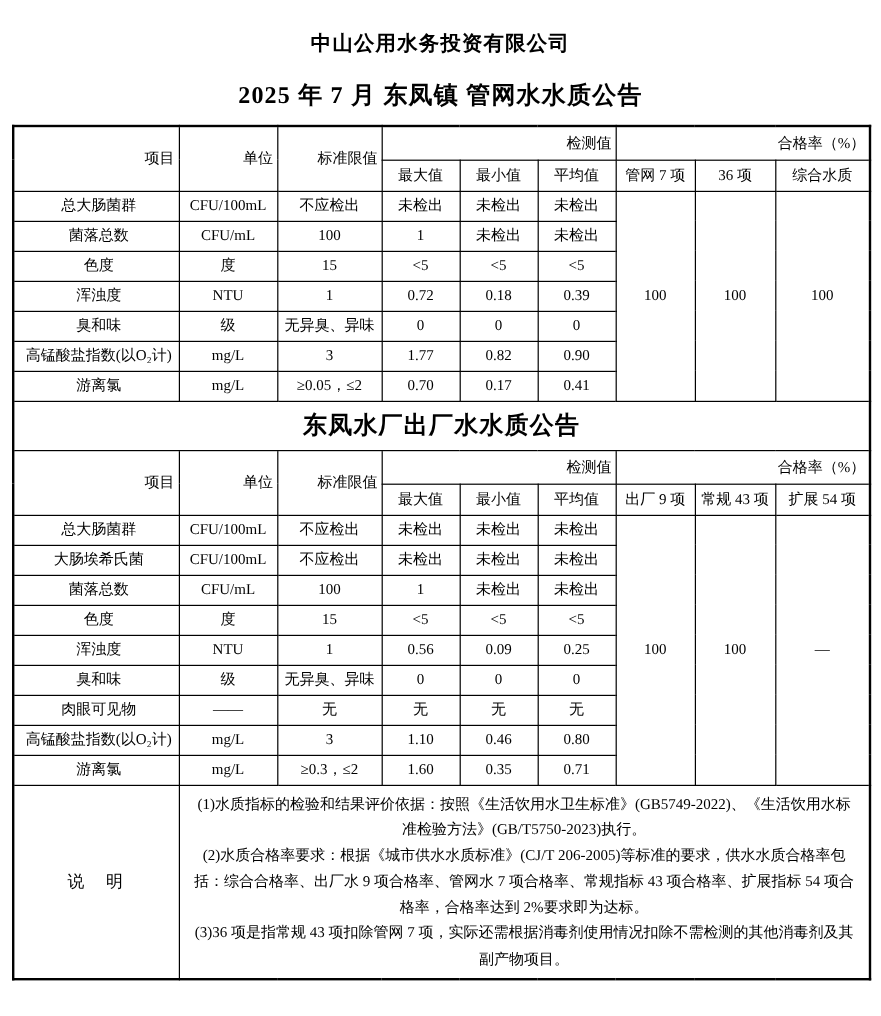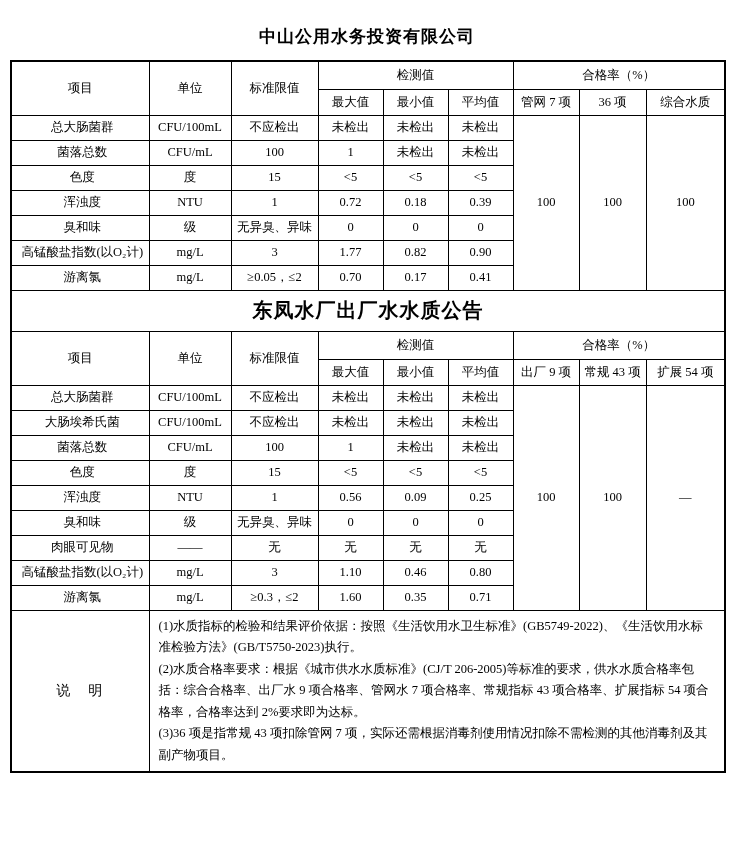--- a/index.html
+++ b/index.html
@@ -32,37 +32,37 @@
   .wq th, .wq td {
     border: 1px solid #000;
     font-size: 12.5px;
     font-weight: normal;
     text-align: center;
     vertical-align: middle;
     padding: 0 3px;
     overflow: hidden;
     white-space: nowrap;
   }
-  .wq tr.hrow1 th { height: 28px; }
+  .wq tr.hrow1 th { height: 28px; text-align: right; }
   .wq tr.hrow2 th { height: 26px; }
   .wq tr.data td { height: 25px; }
   .wq td.item { text-align: center; padding-left: 7px; }
   .wq td.band {
     height: 41px;
     font-size: 20px; font-weight: bold;
     letter-spacing: 1px;
     margin-left: 11px;
   }
   .wq td.notes-label {
     font-size: 14px;
     letter-spacing: 2px;
     margin-left: 45px;
   }
   .wq td.notes-text {
-    text-align: left;
+    text-align: center;
     vertical-align: middle;
     white-space: normal;
     padding: 5px 9px;
     height: 156px;
     font-size: 12.5px;
     line-height: 21.5px;
     font-family: Liberation Serif, serif;
   }
   .wq td.notes-text p { margin: 0; }
   
@@ -75,20 +75,21 @@
   col.c-p1    { width: 66px;  }
   col.c-p2    { width: 67px;  }
   col.c-p3    { width: 79px;  }
 </style>
 </head>
 <body>
 
 <div class="page">
 
   <h1 class="company-title">中山公用水务投资有限公司</h1>
+  <h2 class="report-title">2025 年 7 月  东凤镇 管网水水质公告</h2>
 
   <table class="wq">
     <colgroup>
       <col class="c-item">
         <col class="c-unit">
         <col class="c-limit">
       <col class="c-max">
         <col class="c-min">
         <col class="c-avg">
       <col class="c-p1">

